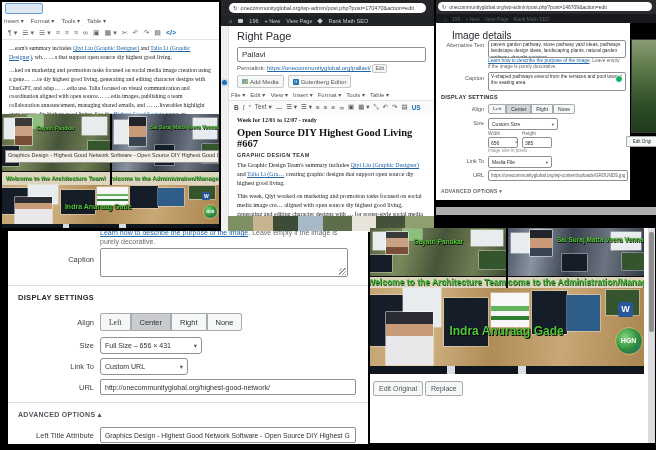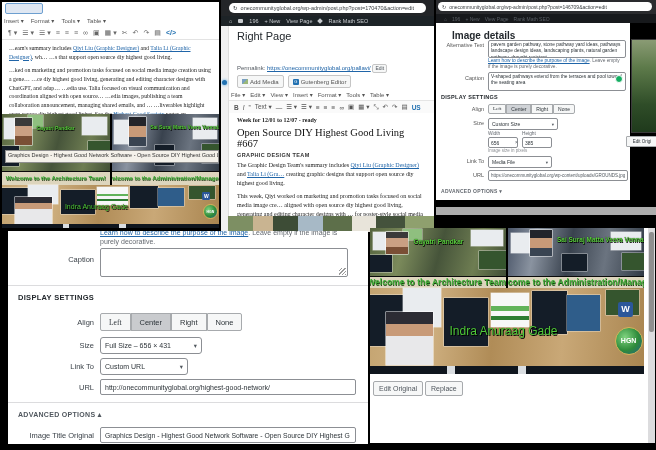--- a/index.html
+++ b/index.html
@@ -36,21 +36,21 @@
   .cg-person.cap{background:linear-gradient(180deg,#2c2c34 0 22%,#c89a78 22% 45%,#e8e8ea 45%);}
   .cg-name{position:absolute;font-weight:bold;color:#5ad03e;white-space:nowrap;
      text-shadow:0 0 1px #000,.5px .5px 0 #000;}
   .cg-banner{position:absolute;left:0;right:0;bottom:0;height:18%;background:#ddd5bd;border-top:1px solid #0a0a0a;
      display:flex;align-items:center;justify-content:center;font-weight:bold;color:#3fae37;
      text-shadow:.5px .5px 0 #1e3d14;white-space:nowrap;overflow:hidden;}
   .cg-bottom{position:absolute;left:0;bottom:0;width:100%;
      background:linear-gradient(95deg,#c4a471,#d2b485 20%,#b08c57 45%,#c9a877 70%,#a98550);}
   .cg-bottom::after{content:"";position:absolute;bottom:0;left:0;right:0;height:9%;
      background:linear-gradient(90deg,#10161e 0 28%,#d9dde1 28% 31%,#10161e 31% 54%,#d9dde1 54% 57%,#10161e 57% 100%);}
-  .cg-bigname{position:absolute;left:29%;top:42%;font-weight:normal;color:#4fc93a;white-space:nowrap;
+  .cg-bigname{position:absolute;left:29%;top:42%;font-weight:bold;color:#4fc93a;white-space:nowrap;
      text-shadow:0 0 1px #000,1px 1px 0 #000;}
   .cg-word{position:absolute;right:4%;top:16%;background:#2b579a;color:#fff;font-weight:bold;
      display:flex;align-items:center;justify-content:center;border-radius:15%;}
   .cg-hgn{position:absolute;right:.5%;top:45%;border-radius:50%;border:1.5px solid #d4b45a;color:#fff;font-weight:bold;
      background:radial-gradient(circle at 35% 35%,#7fd37f,#2e8b3a 55%,#1f5f8b);
      display:flex;align-items:center;justify-content:center;}
   
   .cgs{left:0;top:112px;width:217px;height:114px;}
   .cgs .cg-top{height:62%;} .cgs .cg-bottom{height:38%;}
   .cgs .cg-name{font-size:5px;} .cgs .cg-banner{font-size:6px;}
@@ -89,34 +89,34 @@
   .w2-menu{position:absolute;left:10px;top:91px;display:flex;gap:5px;font-size:6px;color:#555;}
   .w2-toolbar{position:absolute;left:8px;top:100px;right:0;height:12px;background:#fafafa;
         border-top:1px solid #e5e5e5;border-bottom:1px solid #e5e5e5;display:flex;gap:4px;align-items:center;
         padding-left:5px;font-size:6.5px;color:#555;}
   .w2-toolbar .tbi:nth-child(1){font-weight:bold;}
   .w2-toolbar .tbi:nth-child(2){font-style:italic;}
   .w2-toolbar .tbi:last-child{color:#2271b1;font-weight:bold;}
   .w2-body{position:absolute;left:8px;top:113px;right:0;bottom:16px;background:#fff;padding:4px 8px 0 8px;
         font-family:"Liberation Serif",serif;overflow:hidden;}
   .w2-week{font-size:6px;font-weight:bold;color:#222;}
-  .w2-post-h{font-size:10.5px;font-weight:normal;color:#111;margin:4px 0 3px 0;}
+  .w2-post-h{font-size:10.5px;font-weight:bold;color:#111;margin:4px 0 3px 0;}
   .w2-team{font-family:"Liberation Sans",sans-serif;font-size:5.5px;font-weight:bold;letter-spacing:.4px;color:#333;margin:0 0 3px 0;}
   .w2-body p{margin:0 0 4px 0;font-size:6px;line-height:1.5;color:#1a1a1a;}
   .w2-sliver{position:absolute;left:7px;right:0;bottom:0;height:16px;
      background:linear-gradient(90deg,#7d8f63 0 12%,#c9b491 12% 22%,#3d4c36 22% 34%,#a7b9c6 34% 46%,#5d6f4a 46% 60%,#e8e4da 60% 72%,#44523c 72% 86%,#8fa06e 86% 100%);}
 
   
   .w3{left:436px;top:0;width:220px;height:230px;background:transparent;}
   .w3 .chrome{height:14px;background:#2a2b2e;}
   .w3 .pill{top:2px;height:9px;font-size:5px;left:2px;right:4px;}
   .w3-adminbar{position:absolute;left:0;top:14px;right:0;height:9px;background:#17191c;color:#5a5f66;
         font-size:5px;display:flex;align-items:center;gap:5px;padding-left:8px;white-space:nowrap;}
   .w3-modal{position:absolute;left:0;top:23px;width:194px;height:177px;background:#fff;}
-  .w3-h{position:absolute;left:8px;top:7px;font-size:10px;font-weight:bold;color:#23282d;padding-left:8px;}
+  .w3-h{position:absolute;left:8px;top:7px;font-size:10px;font-weight:normal;color:#23282d;padding-left:8px;}
   .flabel{position:absolute;left:2px;width:46px;text-align:right;font-size:5.5px;color:#555;}
   .fareas{position:absolute;left:52px;width:132px;border:1px solid #8c8f94;border-radius:2px;background:#fff;
         font-size:4.8px;color:#2c3338;padding:1px 2px;overflow:hidden;line-height:1.35;}
   .w3-help{position:absolute;left:52px;top:35px;width:132px;font-size:4.8px;color:#646970;line-height:1.3;}
   .gdot{position:absolute;right:2px;top:2px;width:6px;height:6px;border-radius:50%;background:#15ae62;border:1px solid #fff;}
   .w3-ds{position:absolute;left:5px;top:71px;font-size:5.5px;font-weight:bold;letter-spacing:.3px;color:#23282d;}
   .alignrow{position:absolute;display:flex;}
   .abtn{border:1px solid #a7aaad;background:#f6f7f7;color:#2c3338;font-size:5px;padding:1px 4px;cursor:pointer;}
   .abtn:first-child{border-radius:2px 0 0 2px;font-family:Liberation Serif, serif;} .abtn:last-child{border-radius:0 2px 2px 0;}
   .abtn.sel{background:#d0d3d7;}
@@ -241,20 +241,21 @@
       <span class="bubble"></span>
       <span>196</span>
       <span>+ New</span>
       <span>View Page</span>
       <span class="diamond"></span>
       <span>Rank Math SEO</span>
     </div>
     <div class="w2-panel"></div>
     <div class="w2-bluedot"></div>
     <div class="w2-h">Right Page</div>
+    <div class="w2-title">Pallavi</div>
     <div class="w2-perma">
       <span>Permalink:</span>
       <span class="lnk">https://onecommunityglobal.org/pallavi/</span>
       <span class="chip">Edit</span>
     </div>
     <div class="w2-btnrow">
       <div class="wpbtn">
         <span class="mediaicon"></span>
         <span>Add Media</span>
       </div>
@@ -390,21 +391,21 @@
     <div class="selbox" style="left:92px;top:127px;width:78px;">
       <span>Custom URL</span>
         <span class="caret">▾</span>
     </div>
     <div class="flabel2" style="top:152px;">URL</div>
     <div class="inp" style="left:92px;top:148px;width:246px;">http://onecommunityglobal.org/highest-good-network/</div>
     <div class="divider" style="top:171px;"></div>
     <div class="w4-adv">
       <span>ADVANCED OPTIONS</span> <span>▴</span>
     </div>
-    <div class="flabel2" style="top:200px;">Image Title Original</div>
+    <div class="flabel2" style="top:200px;">Left Title Attribute</div>
     <div class="inp" style="left:92px;top:196px;width:246px;font-size:6.8px;">Graphics Design - Highest Good Network Software - Open Source DIY Highest G</div>
   </div>
 
   <div class="win w5">
     <div class="collage cgb">
       <div class="cg-top">
         <div class="cg-panel">
           <div class="tl tl-w" style="left:2%;top:6%;width:20%;height:30%;"></div>
           <div class="tl tl-d" style="left:0;top:45%;width:16%;height:28%;"></div>
           <div class="tl tl-gr" style="left:24%;top:2%;width:14%;height:18%;"></div>

